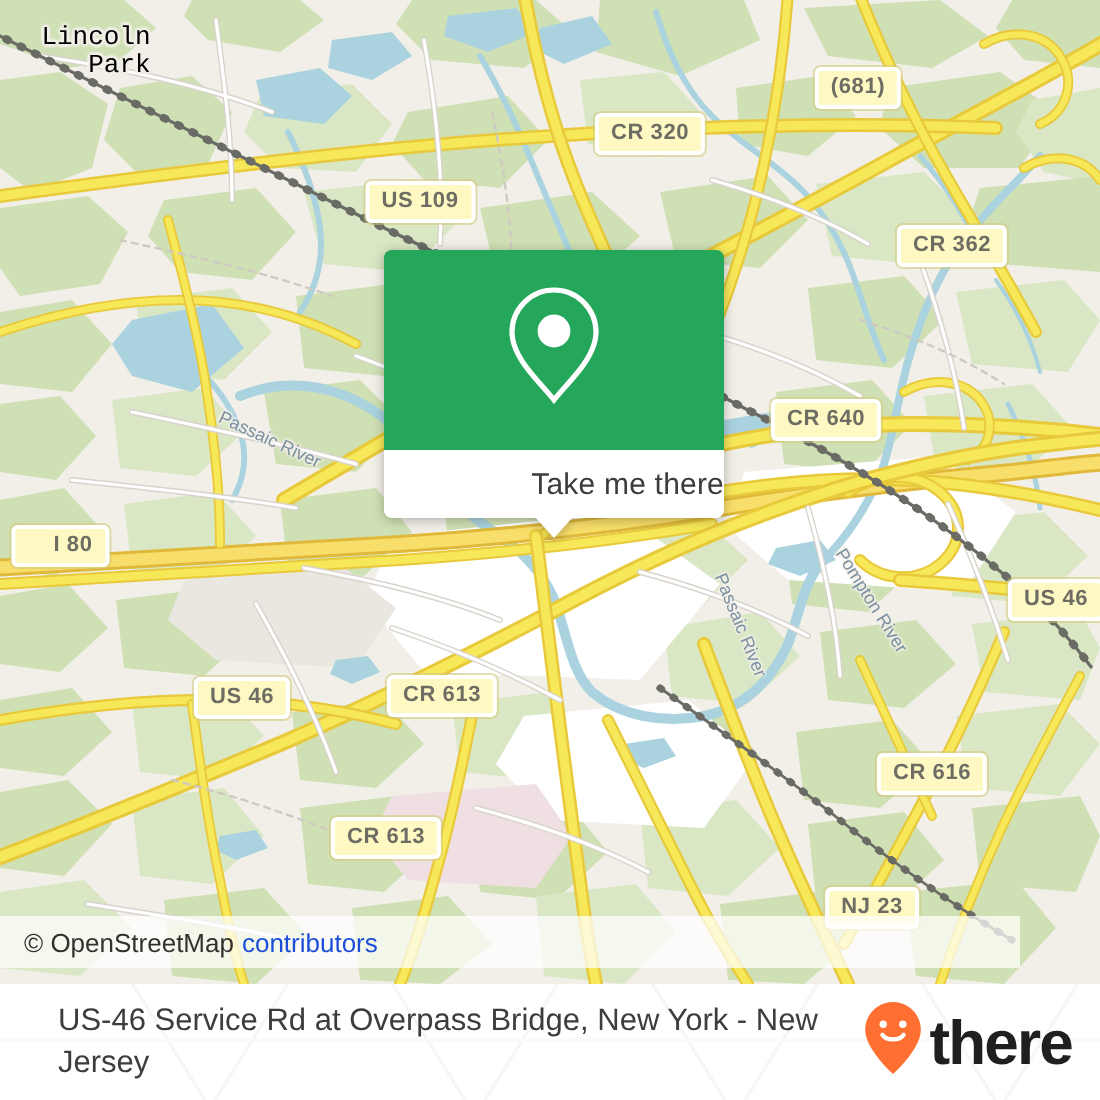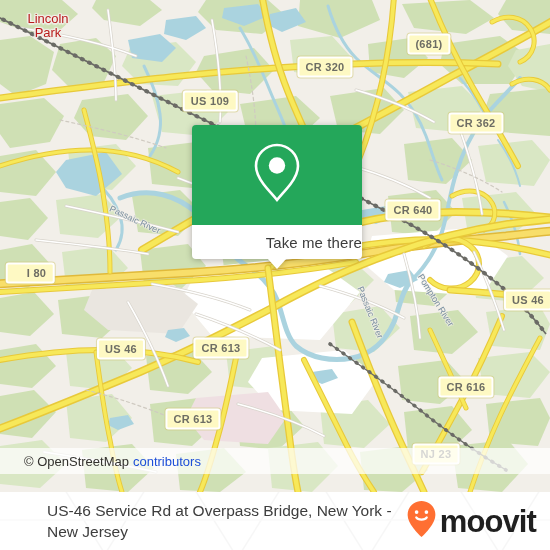--- a/index.html
+++ b/index.html
@@ -34,25 +34,25 @@
   .map-svg {
     position: absolute;
     left: 0;
     top: 0;
     display: block;
   }
 
   
   .place-label {
     position: absolute;
-    font-family: Liberation Sans, sans-serif;
+    font-family: Liberation Mono, monospace;
     font-size: 13px;
-    color: #b91c1c;
+    color: #000000;
     line-height: 14px;
-    text-align: center;
+    text-align: right;
     text-shadow:
       1.5px 0 1px #f2efe9, -1.5px 0 1px #f2efe9,
       0 1.5px 1px #f2efe9, 0 -1.5px 1px #f2efe9,
       1px 1px 1px #f2efe9, -1px -1px 1px #f2efe9,
       1px -1px 1px #f2efe9, -1px 1px 1px #f2efe9;
     white-space: pre;
     pointer-events: none;
   }
 
   .river-label {
@@ -128,28 +128,28 @@
     height: 0;
     border-left: 10px solid transparent;
     border-right: 10px solid transparent;
     border-top: 11px solid #ffffff;
   }
 
   
   .attribution {
     position: absolute;
     left: 0;
-    bottom: 18px;
-    width: 550px;
+    bottom: 8px;
+    width: 510px;
     height: 26px;
     background: rgba(255,255,255,.72);
     display: flex;
     align-items: center;
     box-sizing: border-box;
-    padding-left: 24px;
+    padding-left: 12px;
   }
   .attribution-main {
     font-family: "Liberation Sans", sans-serif;
     font-size: 13px;
     color: #33312e;
   }
   .attribution-sub {
     font-family: "Liberation Sans", sans-serif;
     font-size: 13px;
     color: #1d4ed8;
@@ -171,23 +171,22 @@
     left: 0;
     top: 0;
     opacity: .5;
   }
   .footer-inner {
     position: relative;
     height: 58px;
     display: flex;
     align-items: center;
     justify-content: space-between;
-    padding: 0 14px 0 18px;
+    padding: 0 14px 0 29px;
     box-sizing: border-box;
-    margin-left: 29px;
   }
   .footer-title {
     font-family: "Liberation Sans", sans-serif;
     font-size: 15.5px;
     line-height: 21px;
     color: #3d3d3d;
     max-width: 390px;
   }
   .brand {
     display: flex;
@@ -539,18 +538,18 @@
       <div class="brand">
         <span>
           <svg width="31" height="38" viewBox="0 0 31 38" aria-hidden="true">
             <path d="M15.5 1 C7.8 1 1.6 7.2 1.6 14.9 c0 8.3 10 18.6 13.9 22.1
                      3.9-3.5 13.9-13.8 13.9-22.1 C29.4 7.2 23.2 1 15.5 1 Z" fill="#ff6f32"></path>
             <circle cx="10.6" cy="12.1" r="1.85" fill="#ffffff"></circle>
             <circle cx="20.4" cy="12.1" r="1.85" fill="#ffffff"></circle>
             <path d="M10.2 17.4 C12.0 20.4 19.0 20.4 20.8 17.4" fill="none" stroke="#ffffff" stroke-width="2.1" stroke-linecap="round"></path>
           </svg>
         </span>
-        <span class="brand-wordmark">moovit</span>
+        <span class="brand-wordmark">there</span>
       </div>
     </div>
   </div>
 
 </div>
 
 </body></html>

